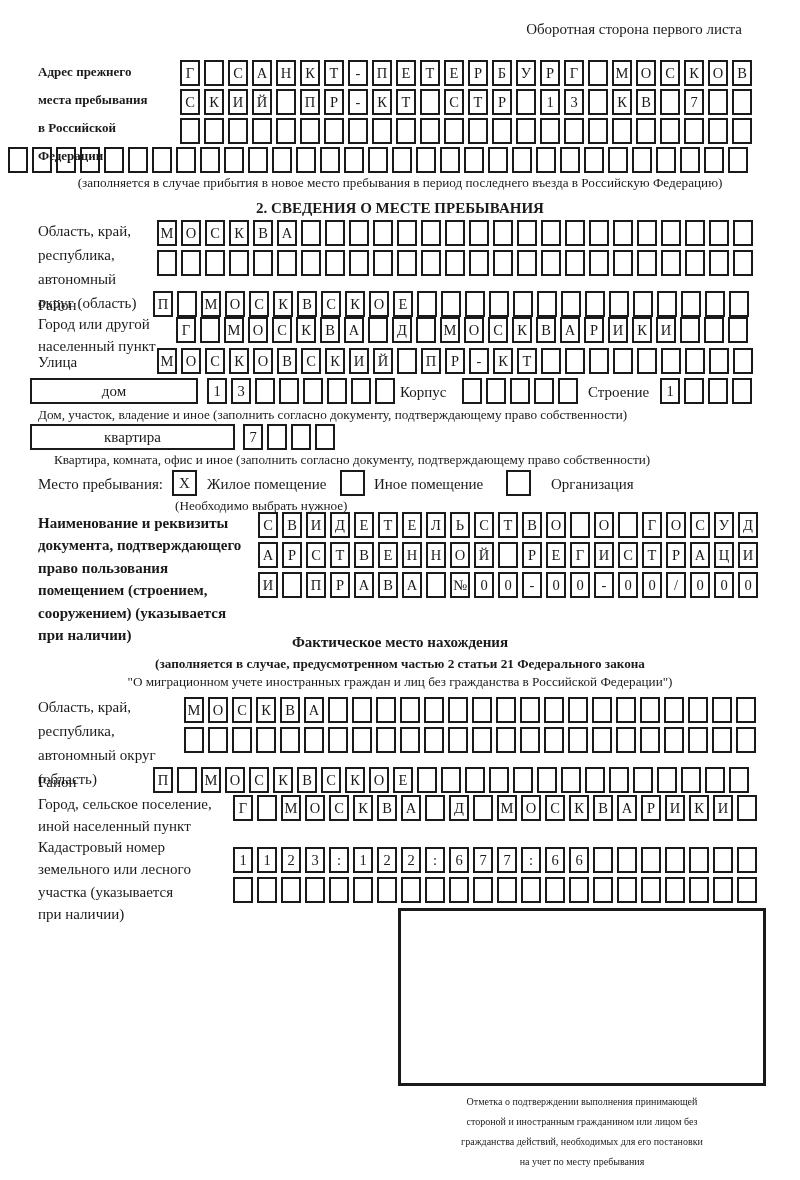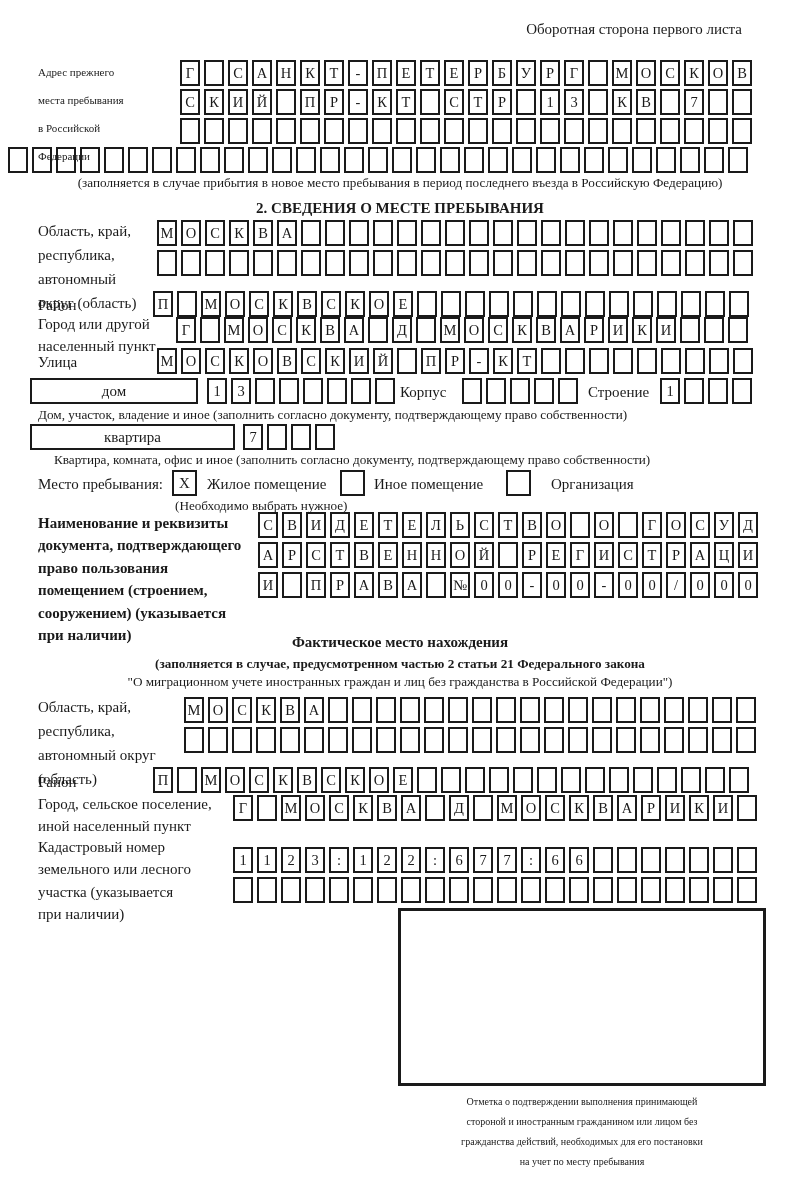--- a/index.html
+++ b/index.html
@@ -6,21 +6,21 @@
   html,body { background:#ffffff; }
   .page {
     position:relative; width:800px; height:1180px; margin:0 auto;
     background:#ffffff; color:#1a1a1a;
     font-family:"Liberation Serif","DejaVu Serif",serif;
     overflow:hidden;
     padding-left:35px;
   }
   .abs { position:absolute; }
   .lbl { font-size:15px; line-height:24px; white-space:nowrap; }
-  .lbl-wide { font-size:11px; line-height:28px; white-space:nowrap; }
+  .lbl-wide { font-size:13px; line-height:28px; white-space:nowrap;font-weight:bold; }
   .note { font-size:13.2px; white-space:nowrap; }
   .center { width:800px; left:0; text-align:center; }
   .bold { font-weight:bold; }
   .cellrow { white-space:nowrap; height:14px; }
   .cell {
     display:inline-block; width:20px; height:26px; margin-right:4px;
     border:2px solid #1a1a1a; text-align:center;
     font-size:14.5px; line-height:22px; vertical-align:top;
     font-family:"Liberation Serif","DejaVu Serif",serif;
   }

